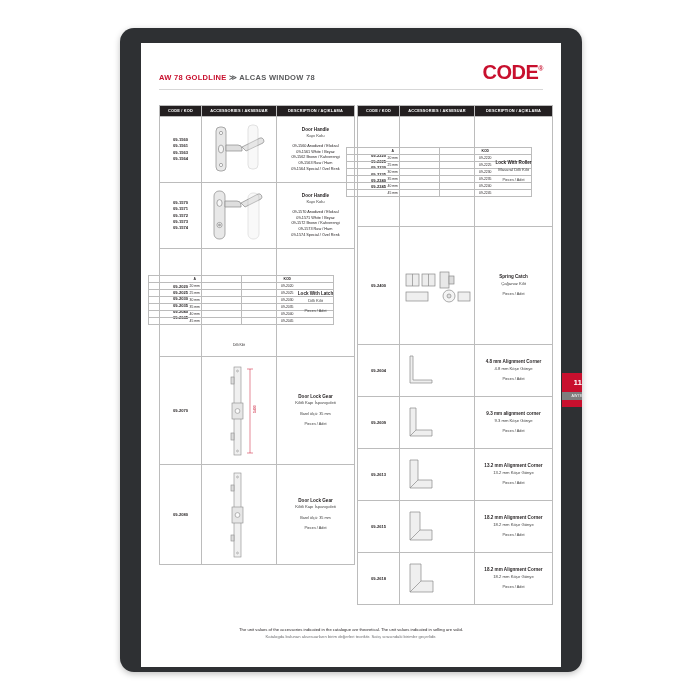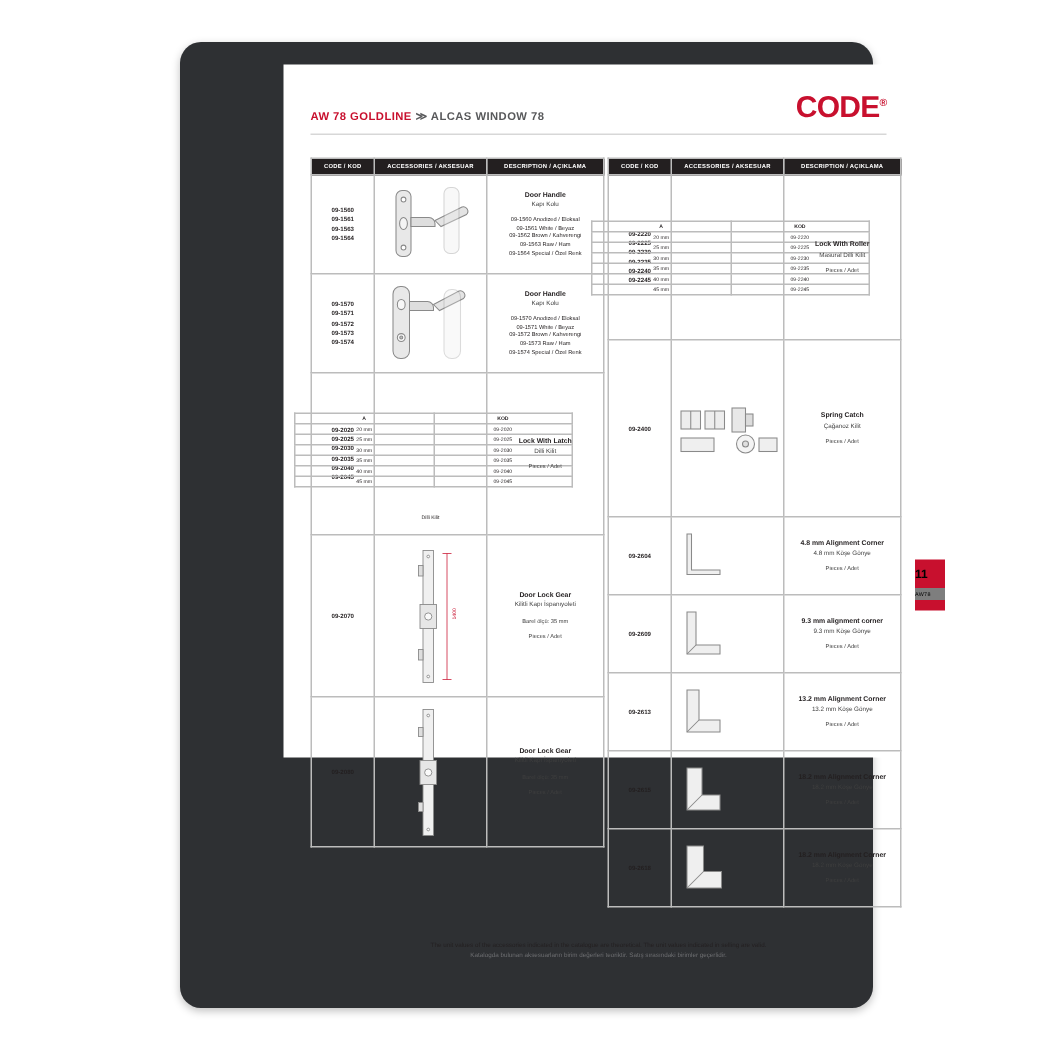--- a/index.html
+++ b/index.html
@@ -8,34 +8,33 @@
     background:#ffffff;
     font-family:"Liberation Sans", sans-serif;
     overflow:hidden;
   }
   .frame{
     position:absolute;left:120px;top:28px;width:462px;height:644px;
     background:#2e3033;border-radius:14px;
     box-shadow:0 2px 6px rgba(0,0,0,.25);
   }
   .page{
-    position:absolute;left:141px;top:43px;width:420px;height:462px;
+    position:absolute;left:141px;top:43px;width:420px;height:624px;
     background:#ffffff;
-    margin-left:48px;
   }
   
   .hdr{position:absolute;left:18px;top:24px;width:384px;height:34px;}
   .hdr .ttl{position:absolute;left:0;top:6px;font-size:7.5px;letter-spacing:.3px;color:#c8102e;font-weight:bold;}
   .hdr .ttl .grey{color:#58595b;font-weight:bold;}
   .hdr .ttl .chev{color:#58595b;font-weight:bold;}
   .hdr .line{position:absolute;left:0;top:22px;width:384px;height:1px;background:#d7d7d7;}
   .logo{position:absolute;right:0;top:-6px;font-size:20px;font-weight:bold;color:#c8102e;letter-spacing:-0.5px;font-family:"Liberation Sans", sans-serif;}
   .logo sup{font-size:7px;vertical-align:super;}
   
-  .tab{position:absolute;left:421px;top:330px;width:20px;height:34px;background:#c8102e;color:#000000;text-align:left;}
+  .tab{position:absolute;left:421px;top:330px;width:20px;height:34px;background:#c8102e;color:#ffffff;text-align:right;}
   .tab .num{font-size:8px;font-weight:bold;padding-top:5px;}
   .tab .sub{font-size:3.6px;background:#7e7e7e;margin-top:5px;padding:2px 0;letter-spacing:.2px;}
   
   .col{position:absolute;top:62px;width:186px;}
   .col.left{left:18px;}
   .col.right{left:216px;}
   table{border-collapse:collapse;width:186px;table-layout:fixed;}
   th,td{border:1px solid #bcbcbc;vertical-align:middle;}
   thead th{
     background:#231f20;color:#fff;font-size:3.9px;font-weight:bold;

